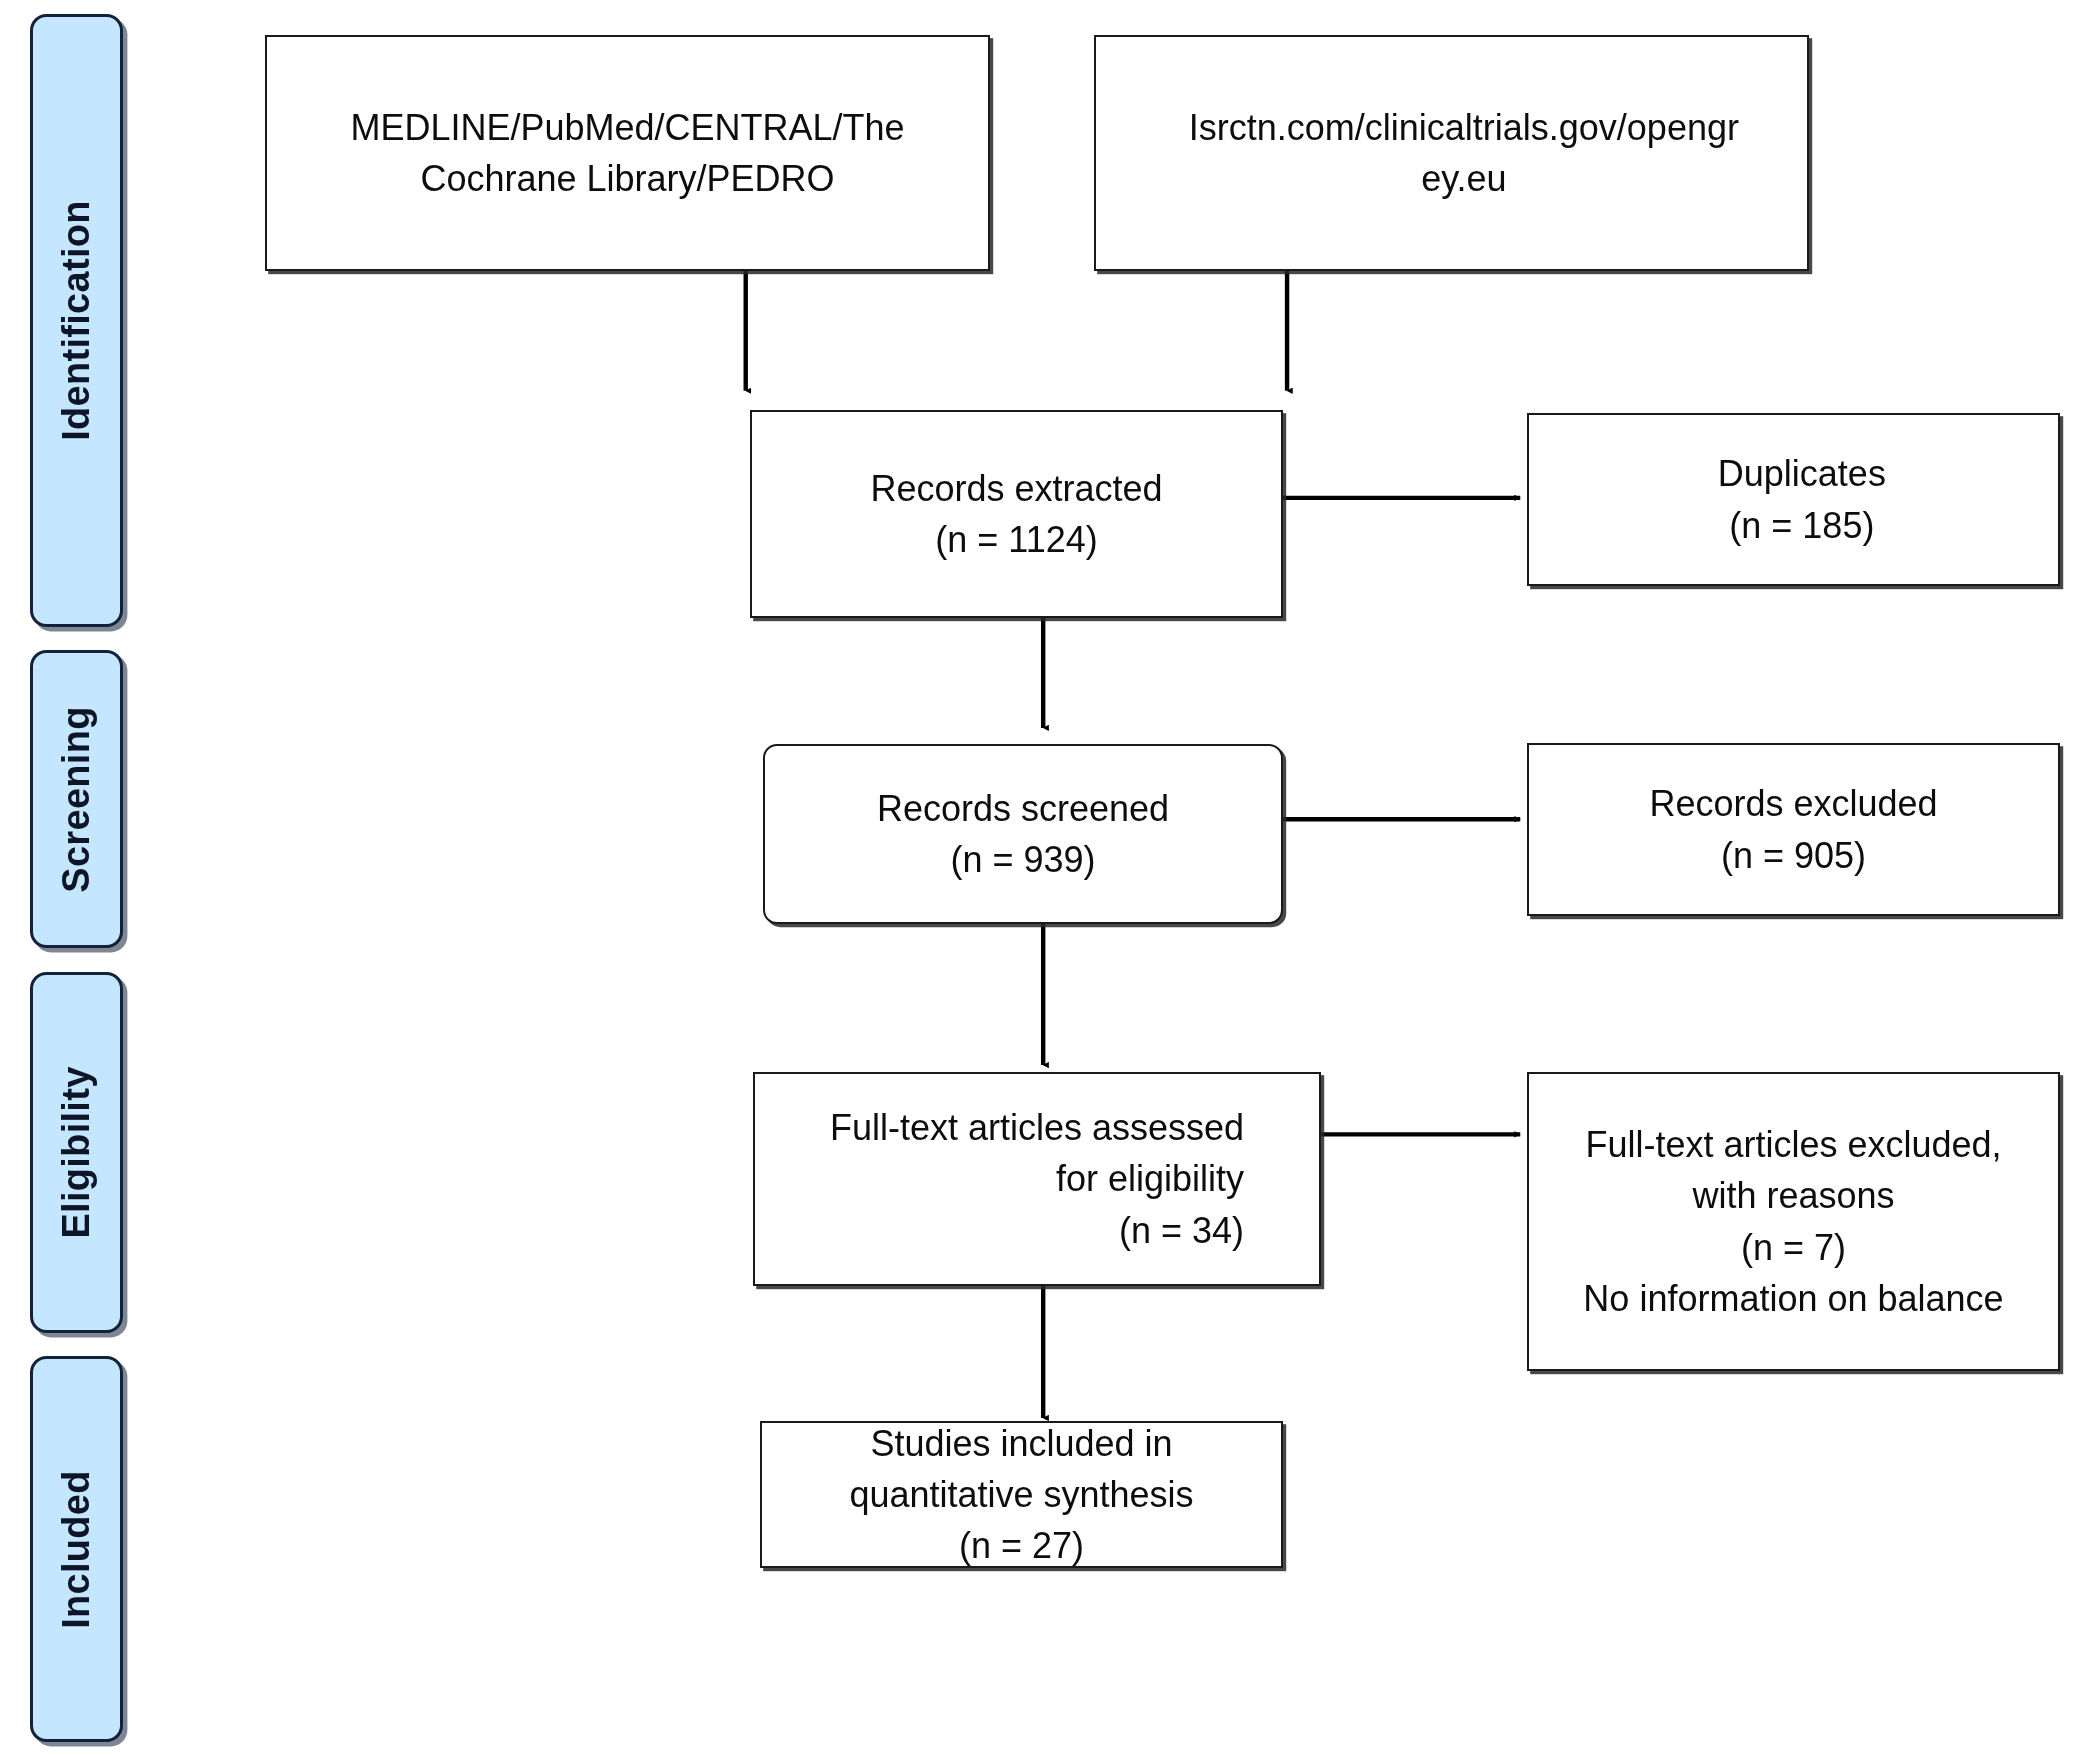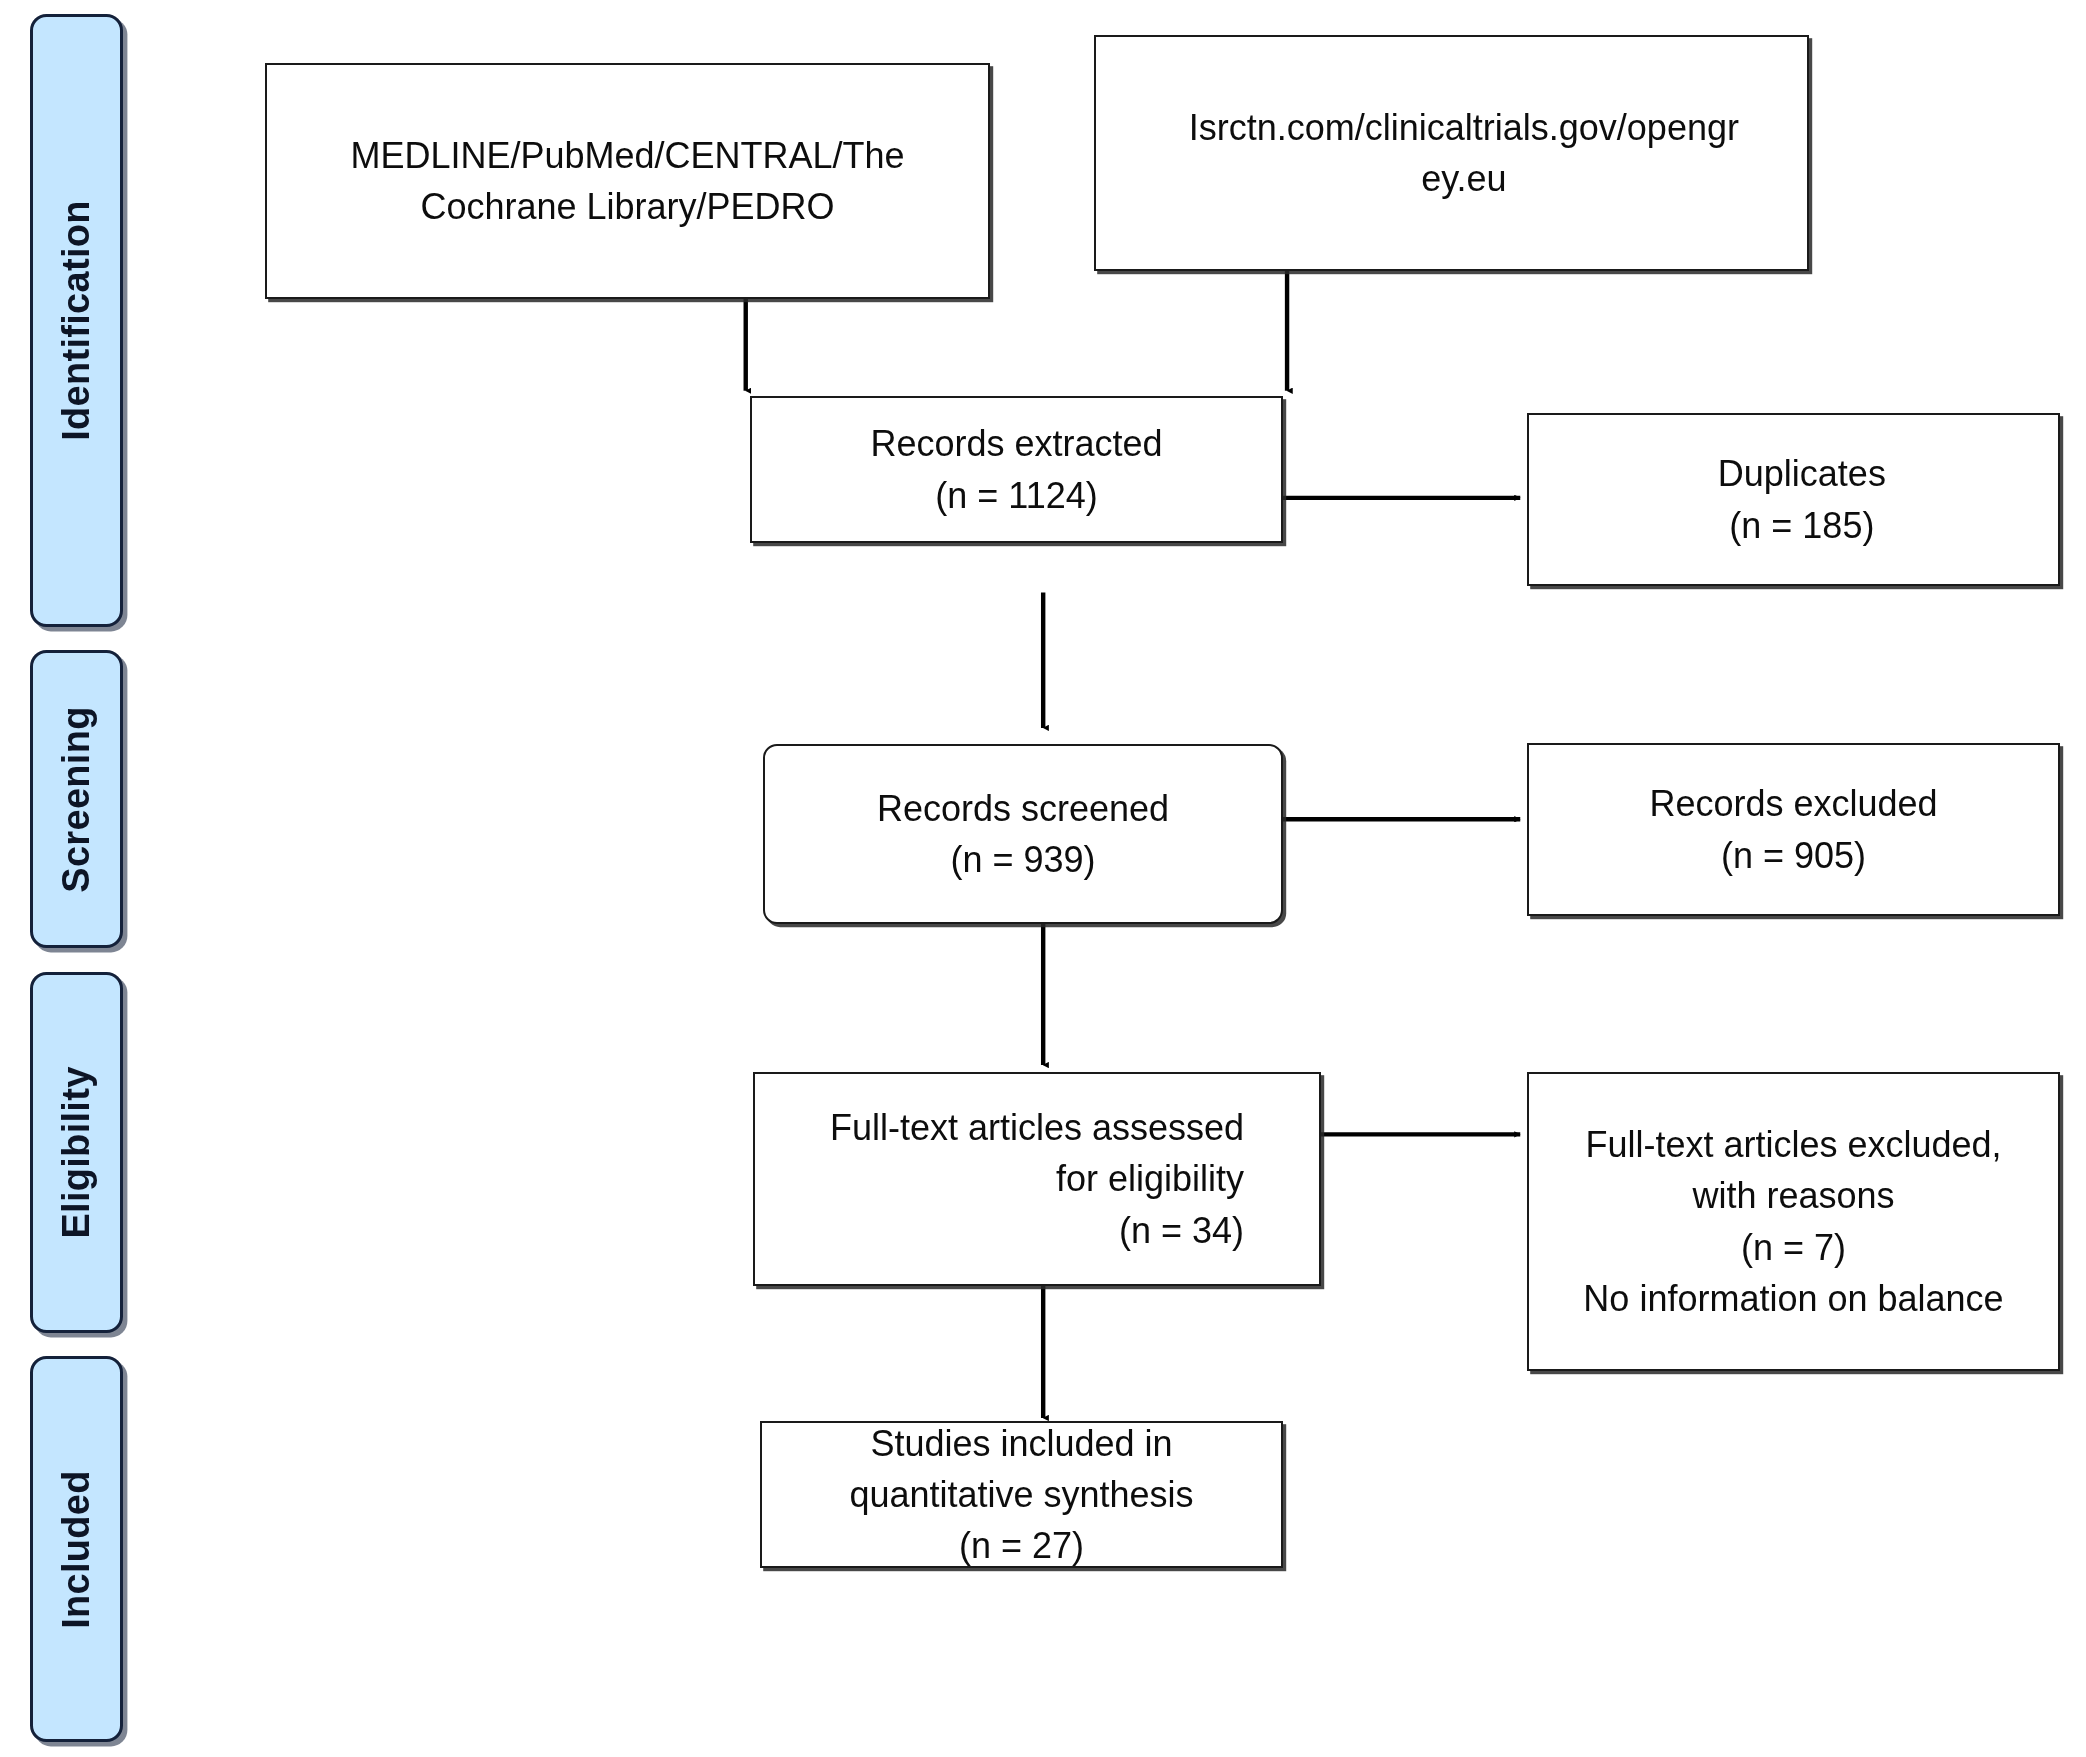--- a/index.html
+++ b/index.html
@@ -129,31 +129,31 @@
   </div>
 
   <div class="stage-band" style="top:972px; height:361px;">
     <span class="stage-text">Eligibility</span>
   </div>
 
   <div class="stage-band" style="top:1356px; height:386px;">
     <span class="stage-text">Included</span>
   </div>
 
-  <div class="flow-box" style="left:265px; top:35px; width:725px; height:236px;margin-top:28px;">
+  <div class="flow-box" style="left:265px; top:35px; width:725px; height:236px;">
     <span class="box-text">MEDLINE/PubMed/CENTRAL/The
 Cochrane Library/PEDRO</span>
   </div>
 
   <div class="flow-box" style="left:1094px; top:35px; width:715px; height:236px;padding-left:36px;">
     <span class="box-text">Isrctn.com/clinicaltrials.gov/opengr
 ey.eu</span>
   </div>
 
-  <div class="flow-box" style="left:750px; top:396px; width:533px; height:147px;">
+  <div class="flow-box" style="left:750px; top:410px; width:533px; height:208px;">
     <span class="box-text">Records extracted
 (n = 1124)</span>
   </div>
 
   <div class="flow-box" style="left:763px; top:744px; width:520px; height:180px;border-radius:14px;">
     <span class="box-text">Records screened
 (n = 939)</span>
   </div>
 
   <div class="flow-box" style="left:753px; top:1072px; width:568px; height:214px;text-align:right;">

